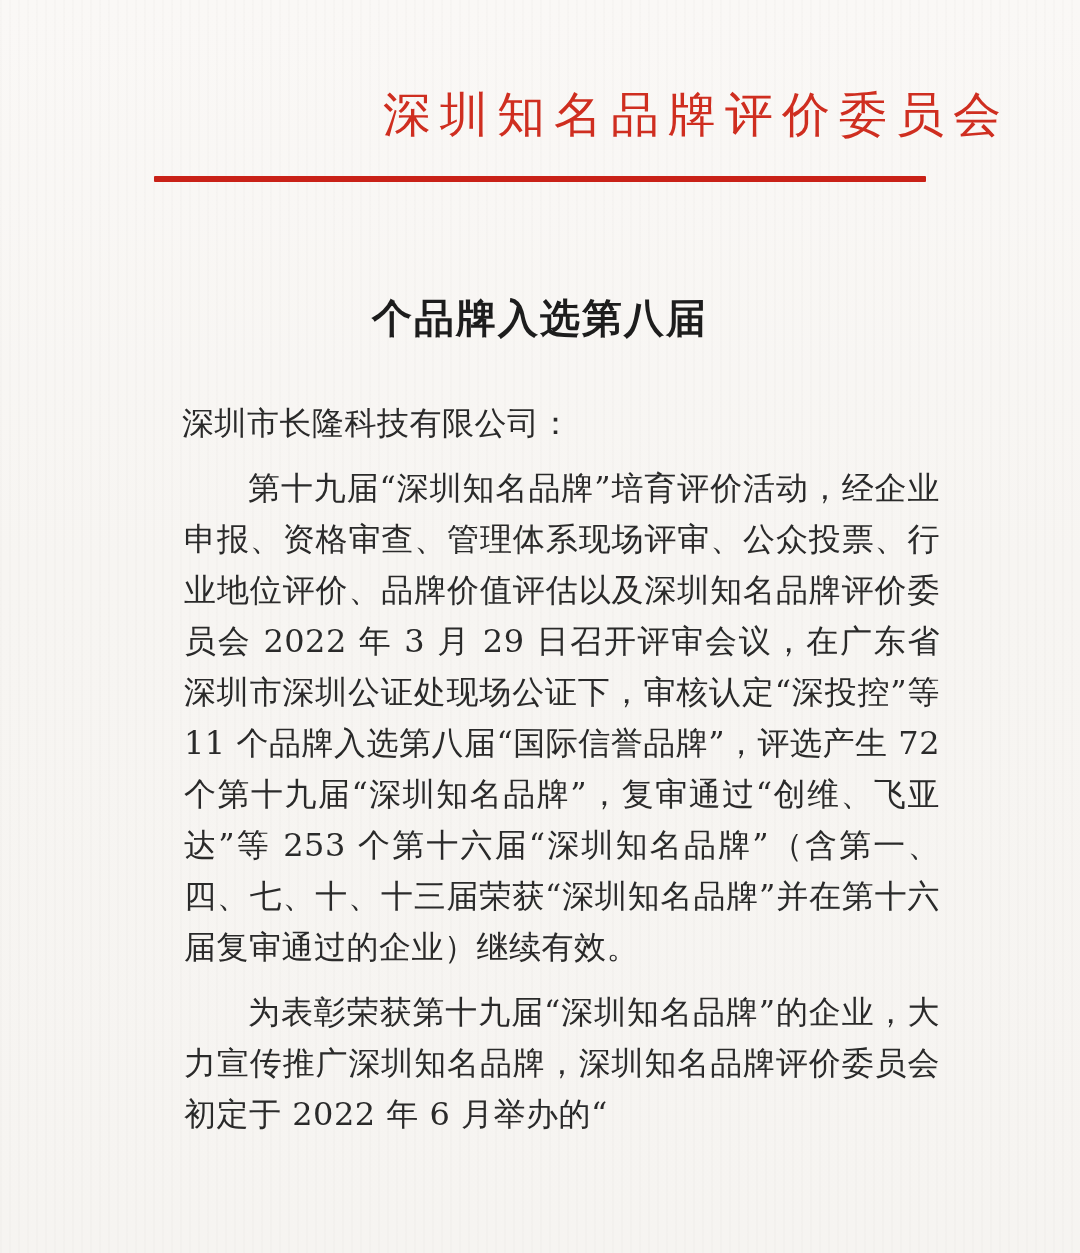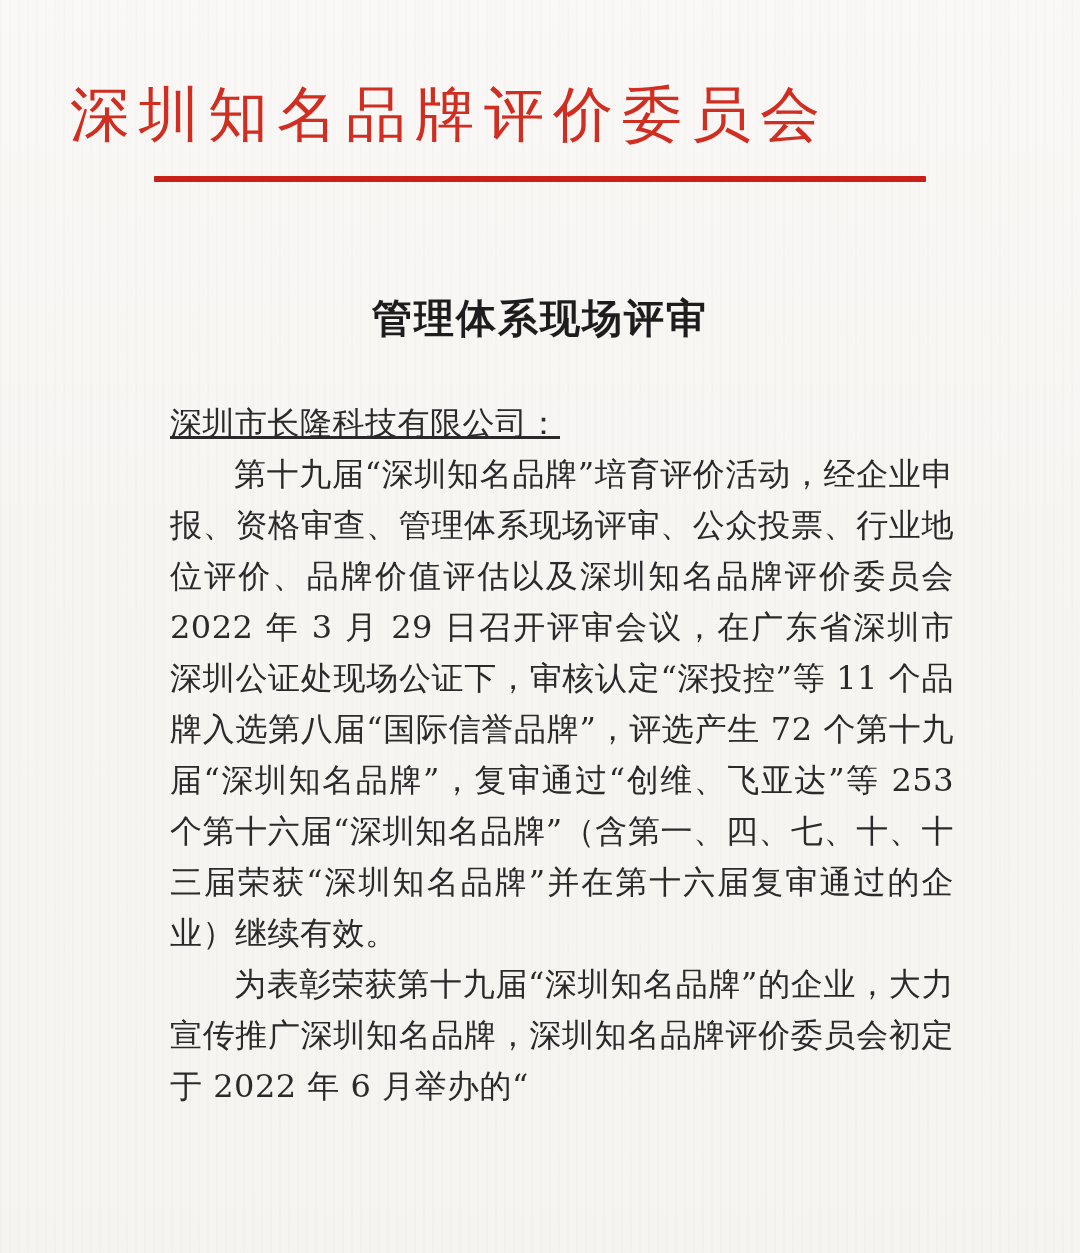--- a/index.html
+++ b/index.html
@@ -15,22 +15,22 @@
     background-color: #f8f6f3;
     background-image:
       repeating-linear-gradient(90deg, rgba(120,115,110,0.025) 0px, rgba(120,115,110,0.025) 2px, transparent 2px, transparent 9px),
       linear-gradient(180deg, #faf8f6 0%, #f7f5f2 45%, #f6f4f1 100%);
     overflow: hidden;
     font-family: "DejaVu Serif", serif;
     color: #262626;
   }
   .org-name {
     margin: 66px 70px 0;
-    text-align: left;
-    font-size: 60px;
+    text-align: right;
+    font-size: 48px;
     line-height: 96px;
     font-weight: 500;
     letter-spacing: 9px;
     white-space: nowrap;
   }
   .divider {
     width: 772px;
     height: 6px;
     margin: 14px auto 0;
     border-radius: 1px;
@@ -46,44 +46,43 @@
   }
   .doc-body {
     margin: 50px 126px 0 170px;
     font-size: 32px;
     line-height: 51px;
     text-align: justify;
     color: #2a2a2a;
     letter-spacing: 0.5px;
   }
   .salutation {
-    margin: 0;
-    text-decoration: underline;
+    margin: 12px;
   }
   .para {
-    margin: 0;
+    margin: 14px;
     text-indent: 2em;
   }
   .seg-bold {
     font-weight: 700;
     color: #1f1f1f;
   }
 </style>
 </head>
 <body>
 
 <div class="paper">
 
   <div class="org-name" style="color: rgb(207, 46, 32);">深圳知名品牌评价委员会</div>
 
   <div class="divider" style="background: rgb(201, 33, 23);"></div>
 
   <div class="doc-title">
     <br>
-    <span>管理体系现场评审</span>
+    <span>个品牌入选第八届</span>
   </div>
 
   <div class="doc-body">
     <p class="salutation">深圳市长隆科技有限公司：</p>
     <div>
         <p class="para"><span>第十九届“深圳知名品牌”培育评价活动，经企业申报、资格审查、管理体系现场评审、公众投票、行业地位评价、品牌价值评估以及深圳知名品牌评价委员会 2022 年 3 月 29 日召开评审会议，在广东省深圳市深圳公证处现场公证下，审核认定“深投控”等 11 个品牌入选第八届“国际信誉品牌”，评选产生 72 个第十九届“深圳知名品牌”，复审通过“创维、飞亚达”等 253 个第十六届“深圳知名品牌”（含第一、四、七、十、十三届荣获“深圳知名品牌”并在第十六届复审通过的企业）继续有效。</span></p>
         <p class="para"><span>为表彰荣获第十九届“深圳知名品牌”的企业，大力宣传推广深圳知名品牌，深圳知名品牌评价委员会初定于 2022 年 6 月举办的“</span></p>
       </div>
   </div>
 

